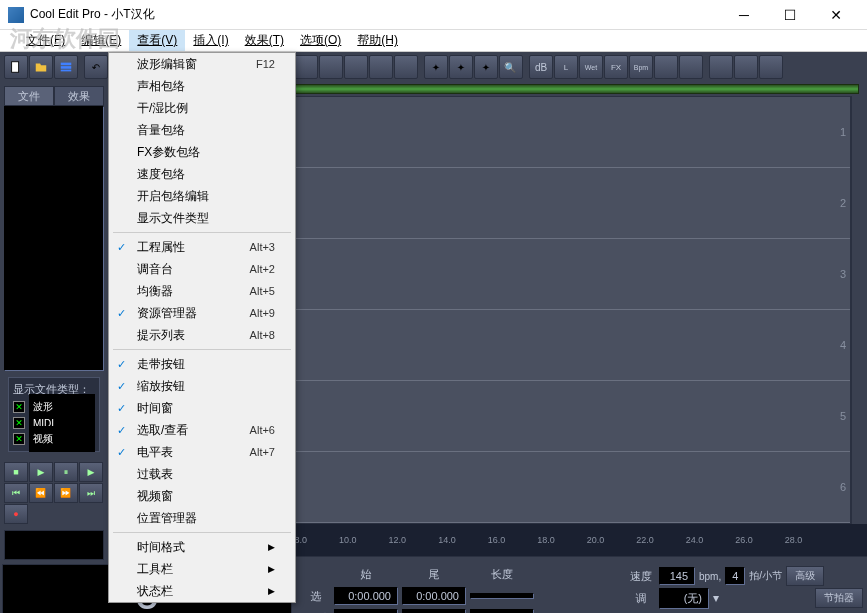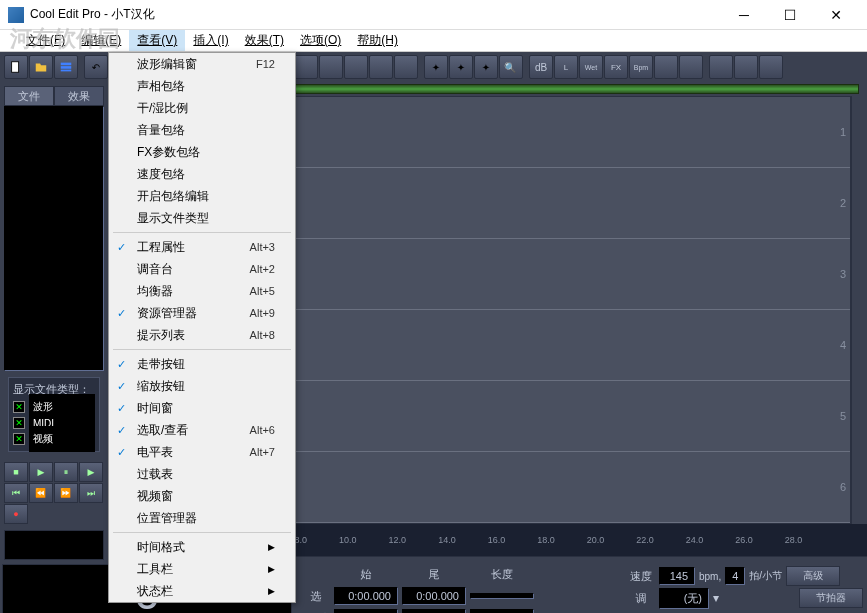--- a/index.html
+++ b/index.html
@@ -77,21 +77,21 @@
 .timeline { height: 18px; background: #1a2030; display: flex; align-items: center; color: #8890a0; font-size: 9px; padding: 16px 4px; }
 .timeline span { margin-right: 32px; }
 
 
 .bottom { height: 93px; background: #3a4050; display: flex; padding: 2px; gap: 4px; }
 .big-counter { width: 290px; background: #000; border: 1px solid #2a3040; display: flex; align-items: center; justify-content: center; color: #c0c8d8; font-size: 48px; font-weight: 300; }
 .info-panel { flex: 1; display: flex; flex-direction: column; gap: 2px; }
 .info-row { display: flex; gap: 4px; align-items: center; height: 20px; }
 .info-lbl { color: #c0c8d8; font-size: 11px; width: 28px; text-align: center; }
 .info-val { background: #000; color: #c0c8d8; font-size: 11px; padding: 2px 6px; min-width: 64px; text-align: right; border: 1px inset #2a3040; }
-.info-btn { background: linear-gradient(#5a6278,#3e4558); border: 1px solid #2a3040; color: #c0c8d8; font-size: 10px; padding: 2px 16px; }
+.info-btn { background: linear-gradient(#5a6278,#3e4558); border: 1px solid #2a3040; color: #c0c8d8; font-size: 10px; padding: 2px 8px; }
 </style>
 </head>
 <body>
 
 <div class="titlebar">
   <div class="titlebar-icon"></div>
   <div class="titlebar-text">Cool Edit Pro  - 小T汉化</div>
   <div class="win-btn">─</div>
   <div class="win-btn">☐</div>
   <div class="win-btn close">✕</div>

